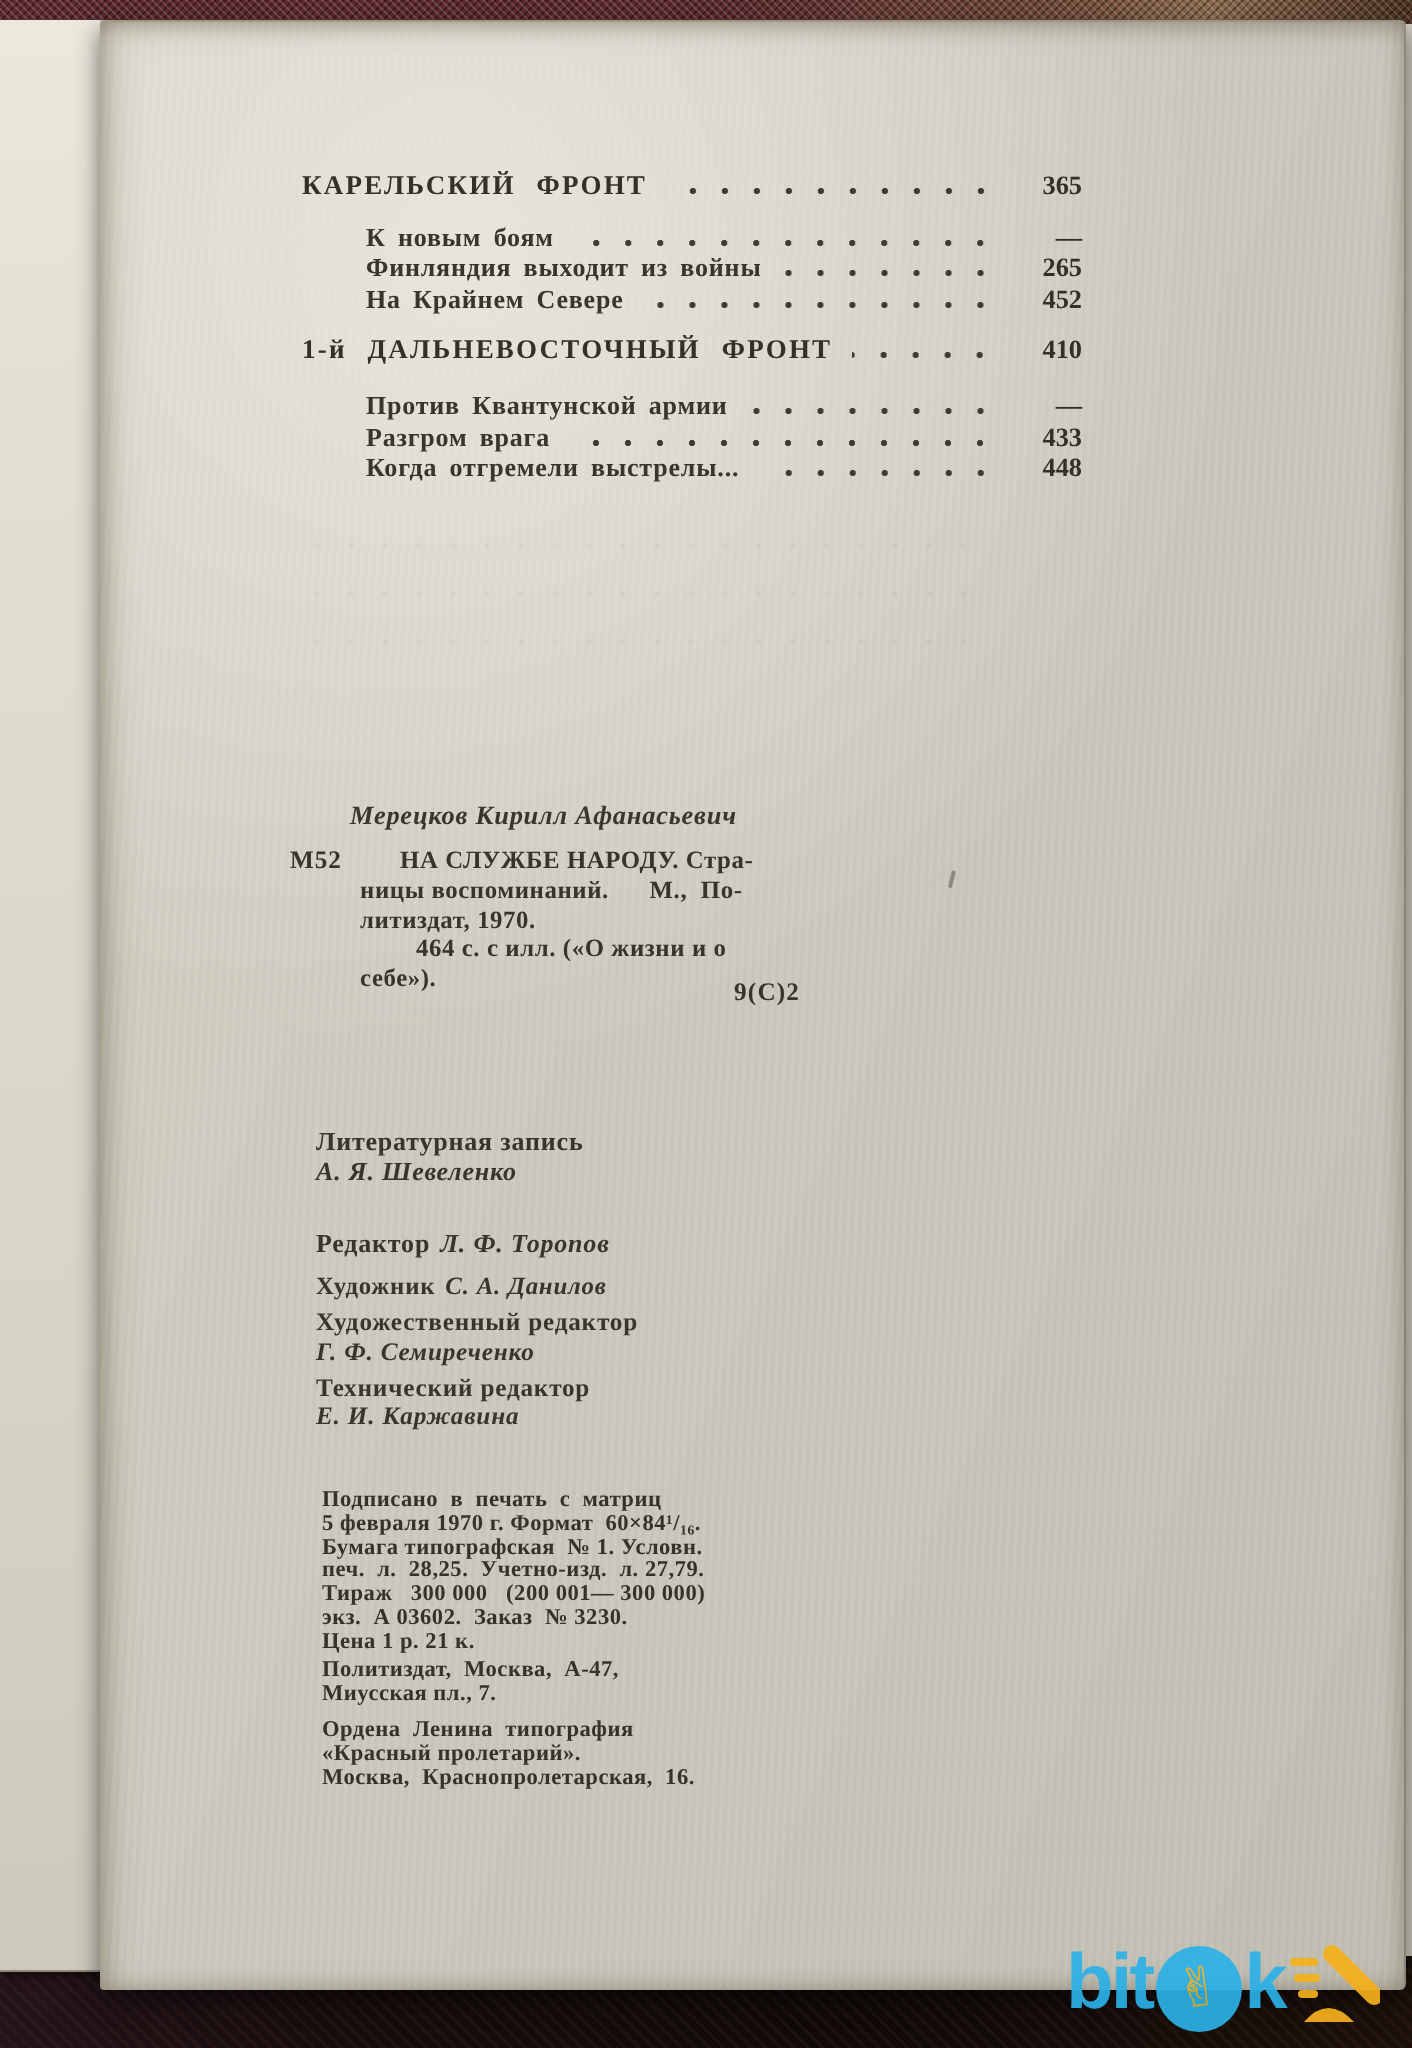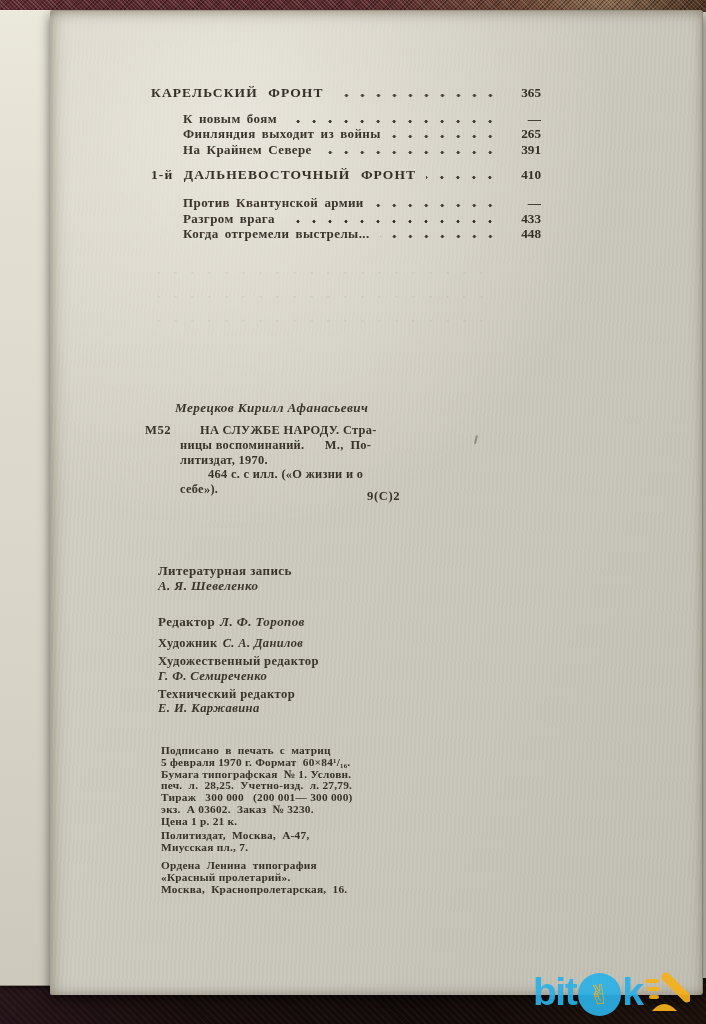--- a/index.html
+++ b/index.html
@@ -142,21 +142,21 @@
         <span class="toc-page">—</span>
       </div>
       <div class="toc-row sub" style="top:41px">
         <span class="toc-label">Финляндия выходит из войны</span>
         <span class="leader"></span>
         <span class="toc-page">265</span>
       </div>
       <div class="toc-row sub" style="top:57px">
         <span class="toc-label">На Крайнем Севере</span>
         <span class="leader"></span>
-        <span class="toc-page">391</span>
+        <span class="toc-page">452</span>
       </div>
       <div class="toc-row head" style="top:82px">
         <span class="toc-label">1-й ДАЛЬНЕВОСТОЧНЫЙ  ФРОНТ</span>
         <span class="leader"></span>
         <span class="toc-page">410</span>
       </div>
       <div class="toc-row sub" style="top:110px">
         <span class="toc-label">Против Квантунской армии</span>
         <span class="leader"></span>
         <span class="toc-page">—</span>

